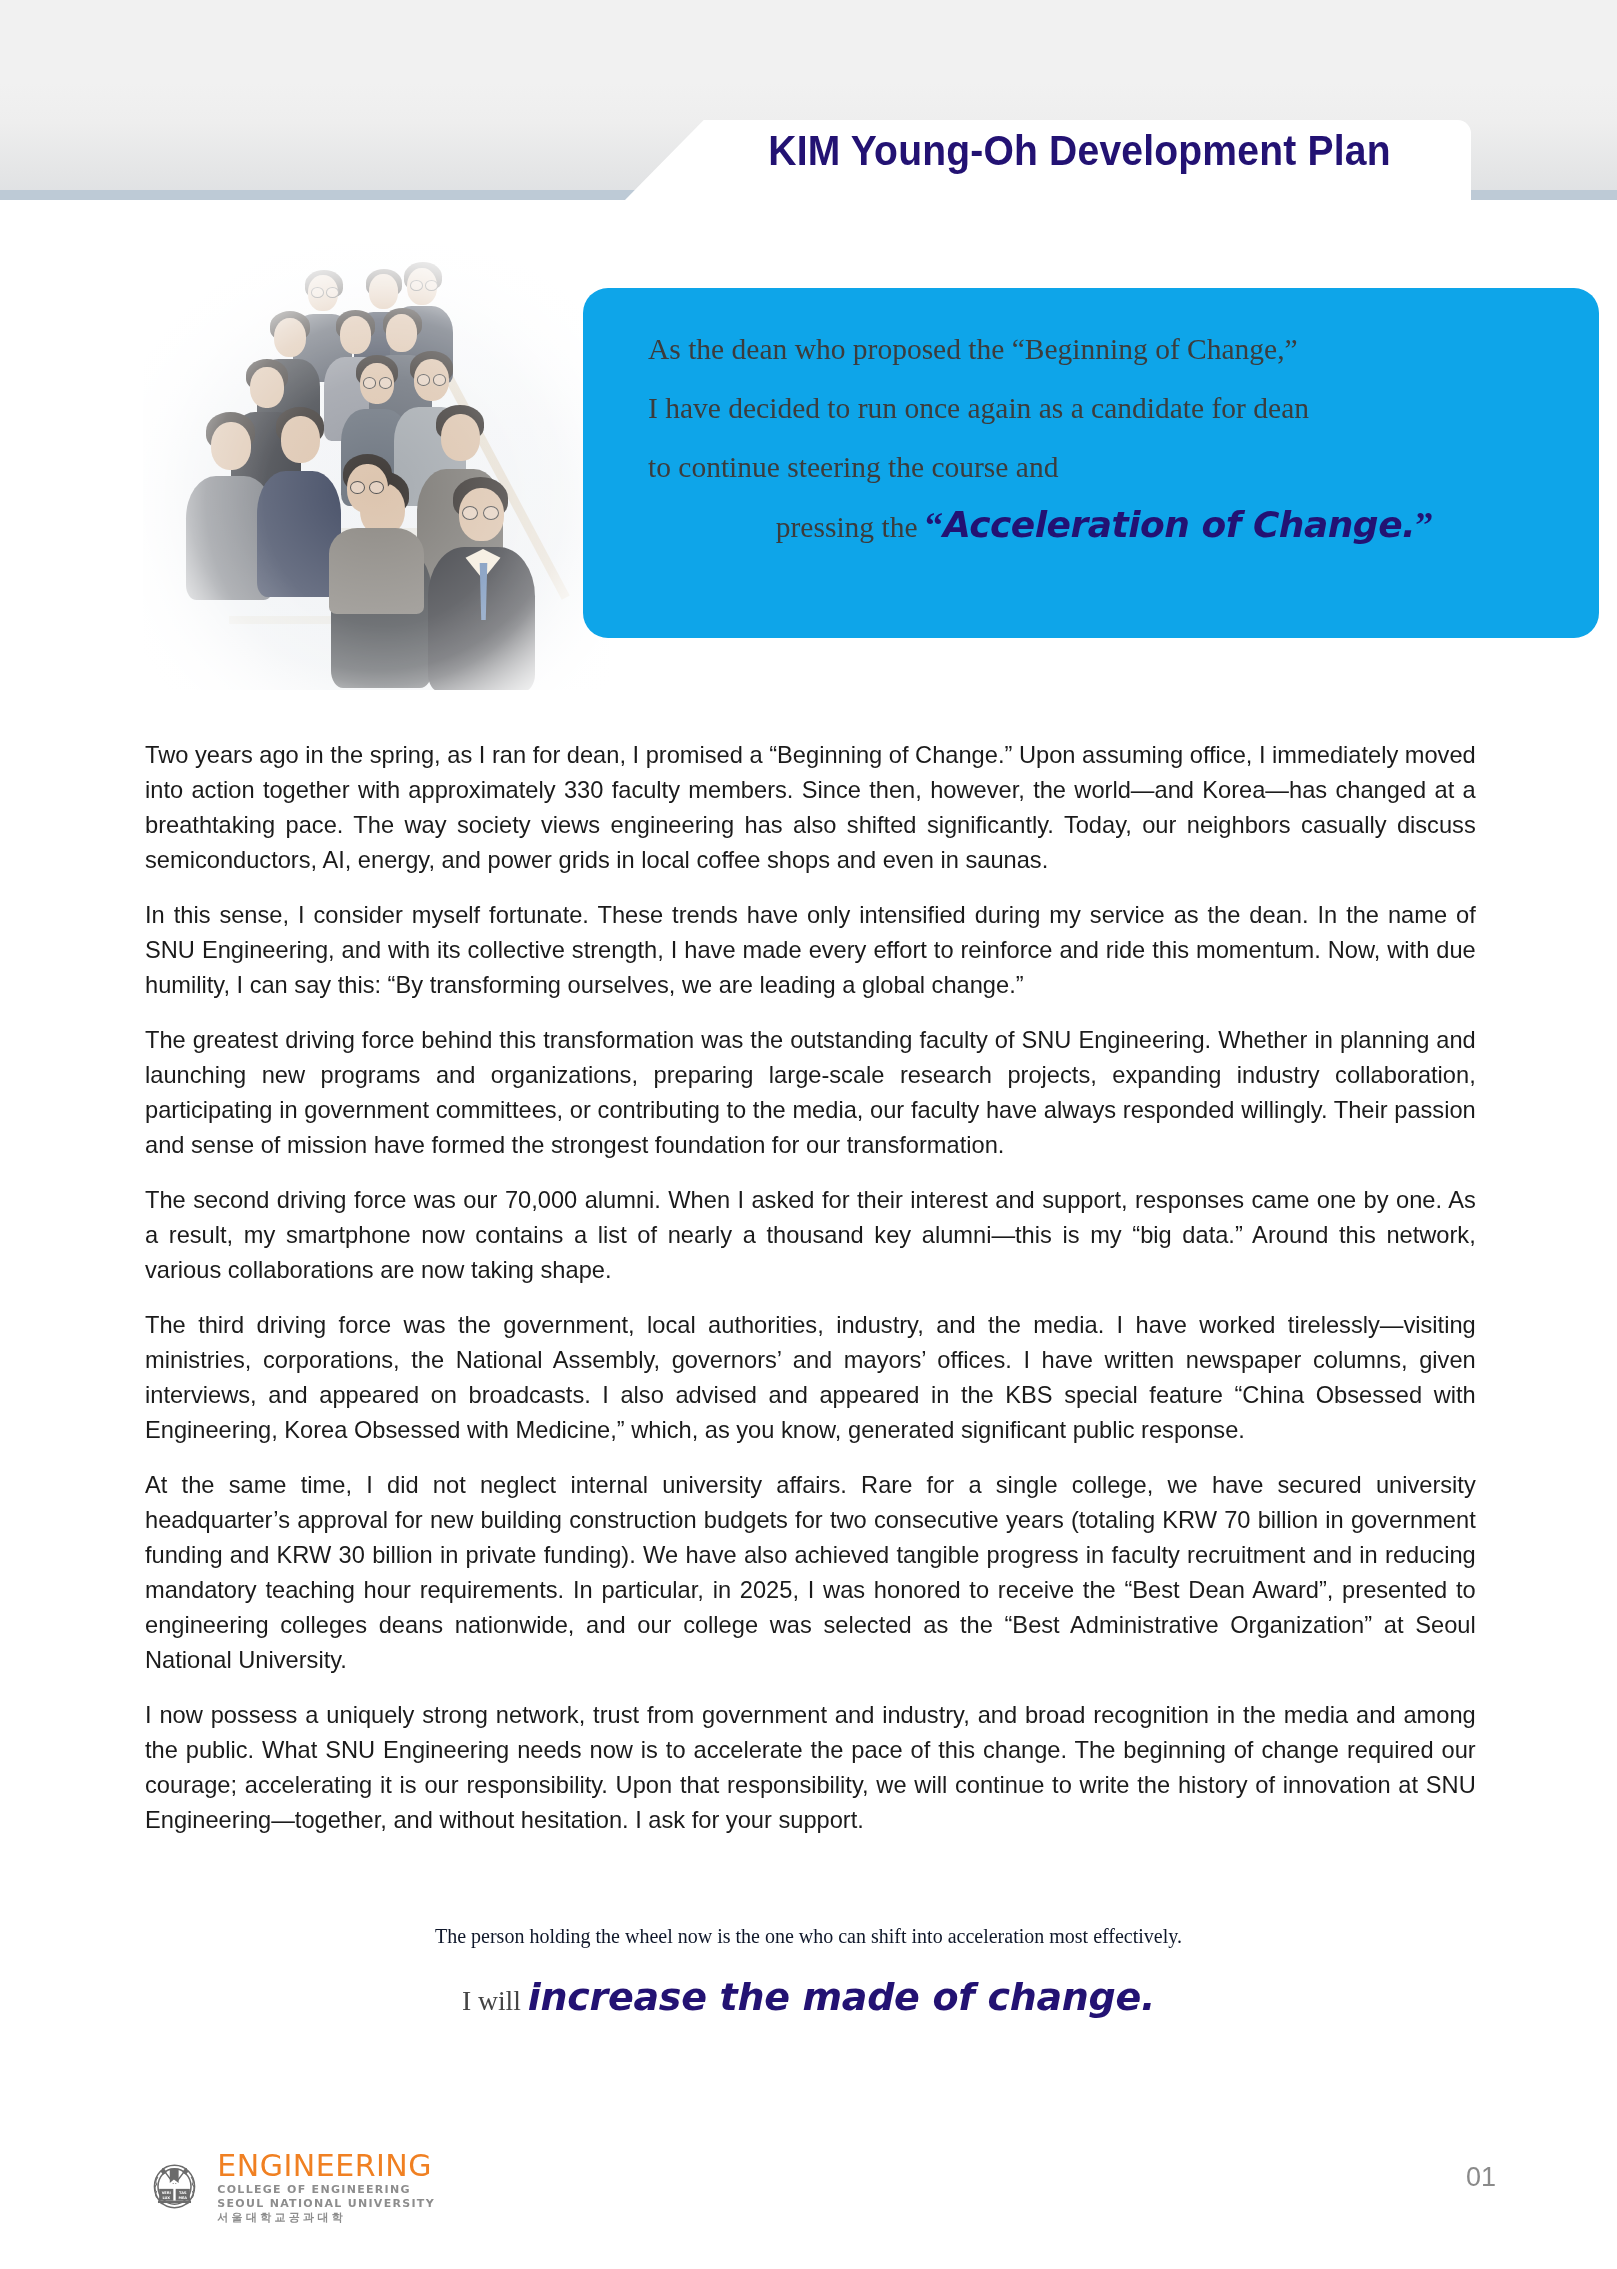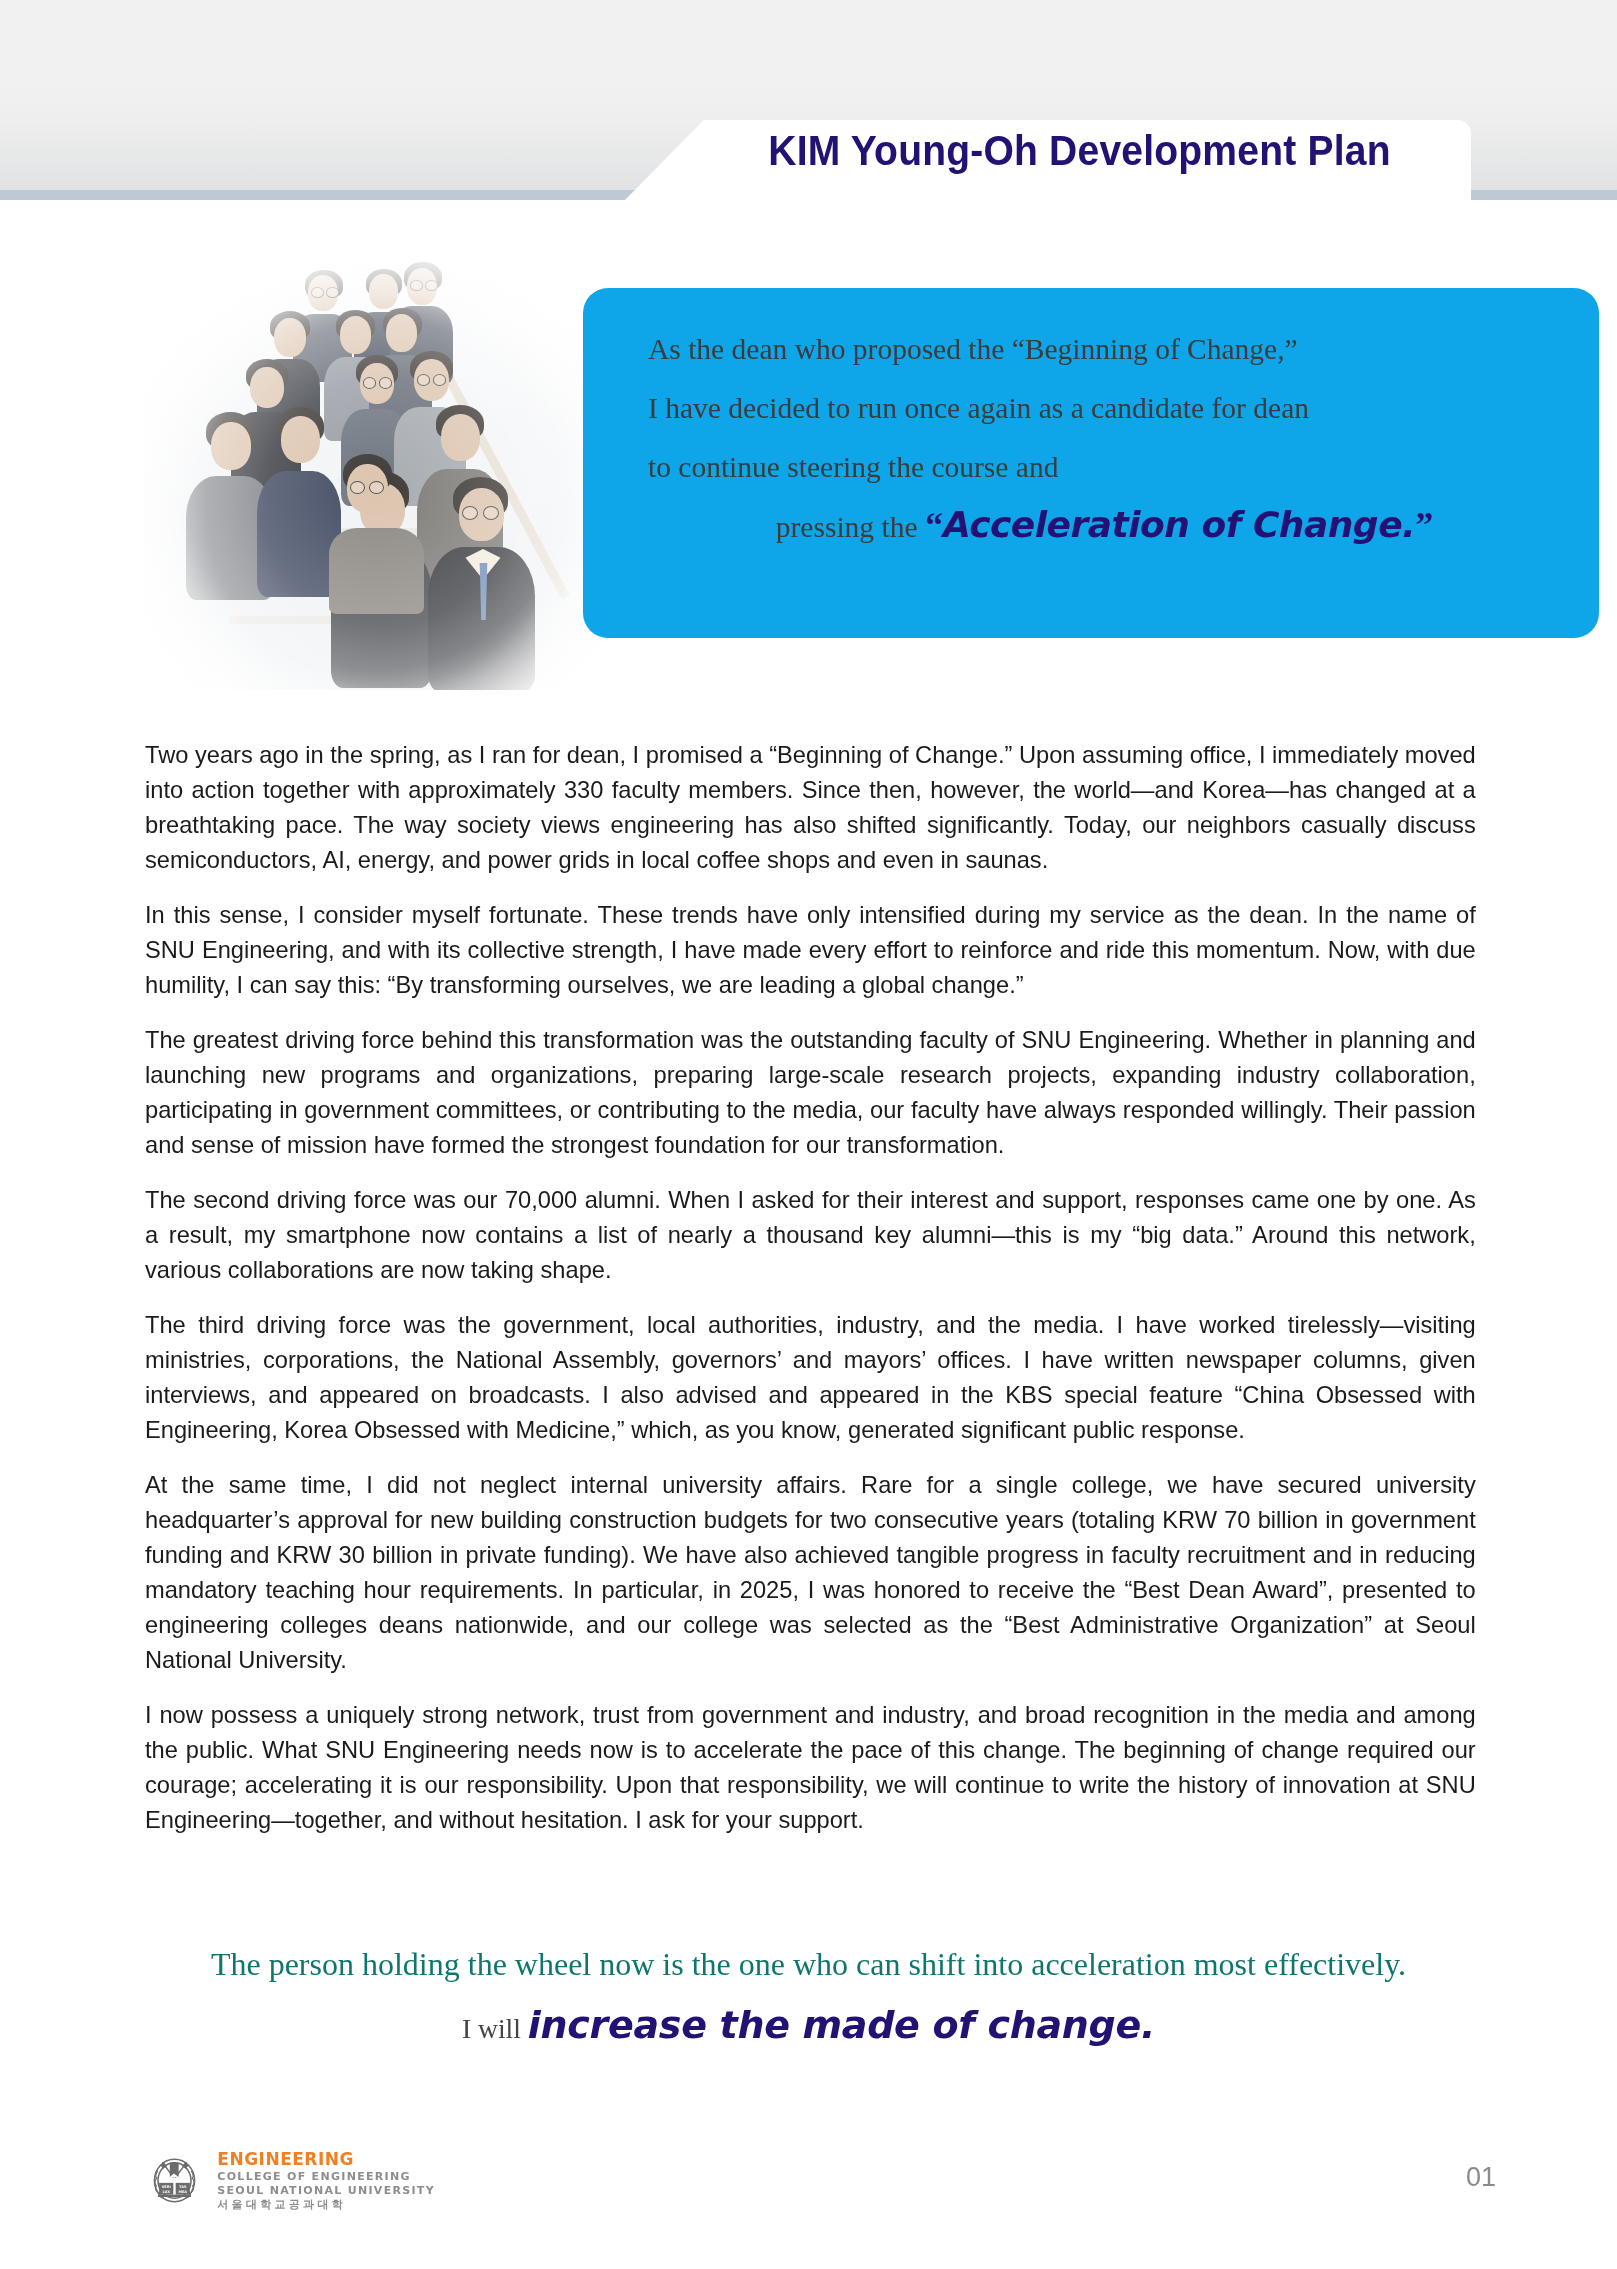--- a/index.html
+++ b/index.html
@@ -187,24 +187,23 @@
   
   #closing {
     position: absolute;
     left: 95px;
     top: 1914px;
     width: 1427px;
     text-align: center;
   }
   #closing-lead {
     font-family: "Liberation Serif", serif;
-    font-size: 32px;
+    font-size: 20px;
     line-height: 44px;
-    color: #0f766e;
-    margin-top: 28px;
+    color: #0f172a;
   }
   #closing-hand-1 {
     margin-top: 25px;
     font-family: "DejaVu Sans", sans-serif;
     font-size: 38px;
     font-weight: 700;
     font-style: italic;
     color: #231273;
     letter-spacing: -0.3px;
   }
@@ -238,22 +237,22 @@
     position: absolute;
     left: 0; top: 0;
     display: flex;
     align-items: center;
     gap: 13.3px;
   }
   #crest { width: 59px; height: 59px; display: block; }
   #logo-words { line-height: 1; }
   #logo-engineering {
     font-family: "DejaVu Sans", sans-serif;
-    font-size: 17px;
-    font-weight: 700;
+    font-size: 30px;
+    font-weight: 400;
     letter-spacing: 0.5px;
     color: #f08022;
   }
   .logo-sub {
     font-family: "DejaVu Sans", sans-serif;
     font-size: 11px;
     font-weight: 700;
     letter-spacing: 1.3px;
     color: #8d8d8d;
     margin-top: 2.9px;

